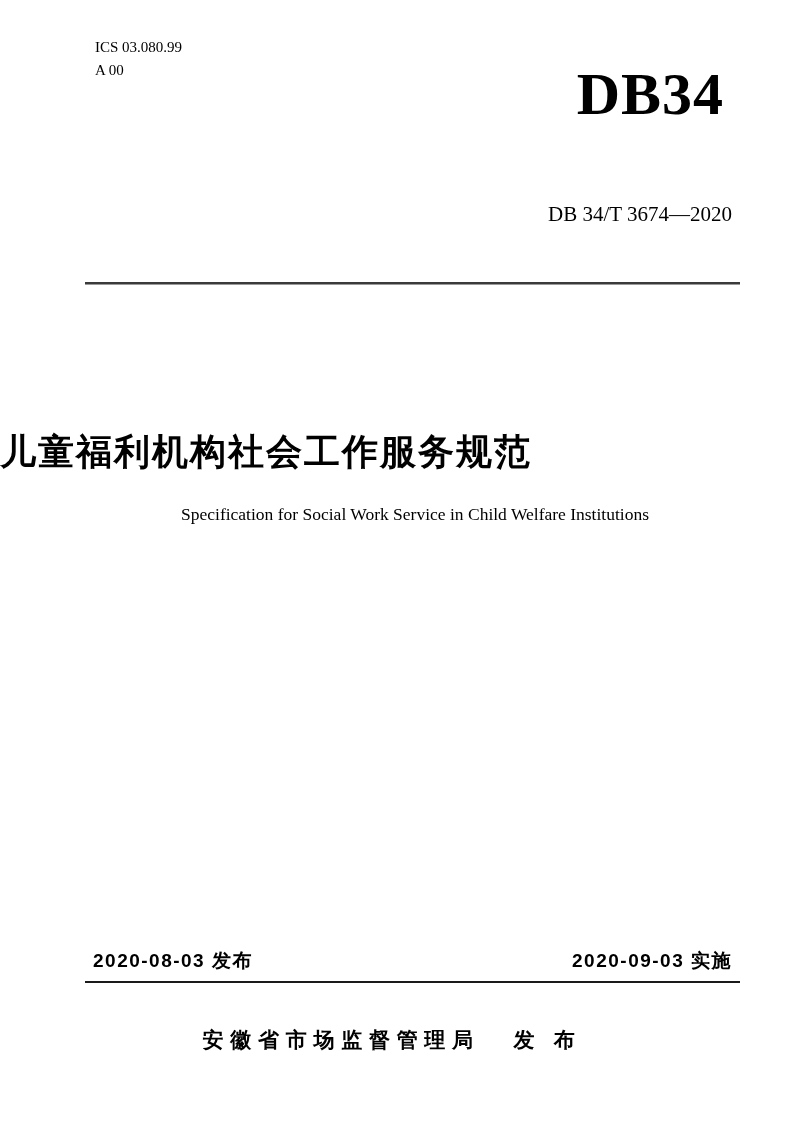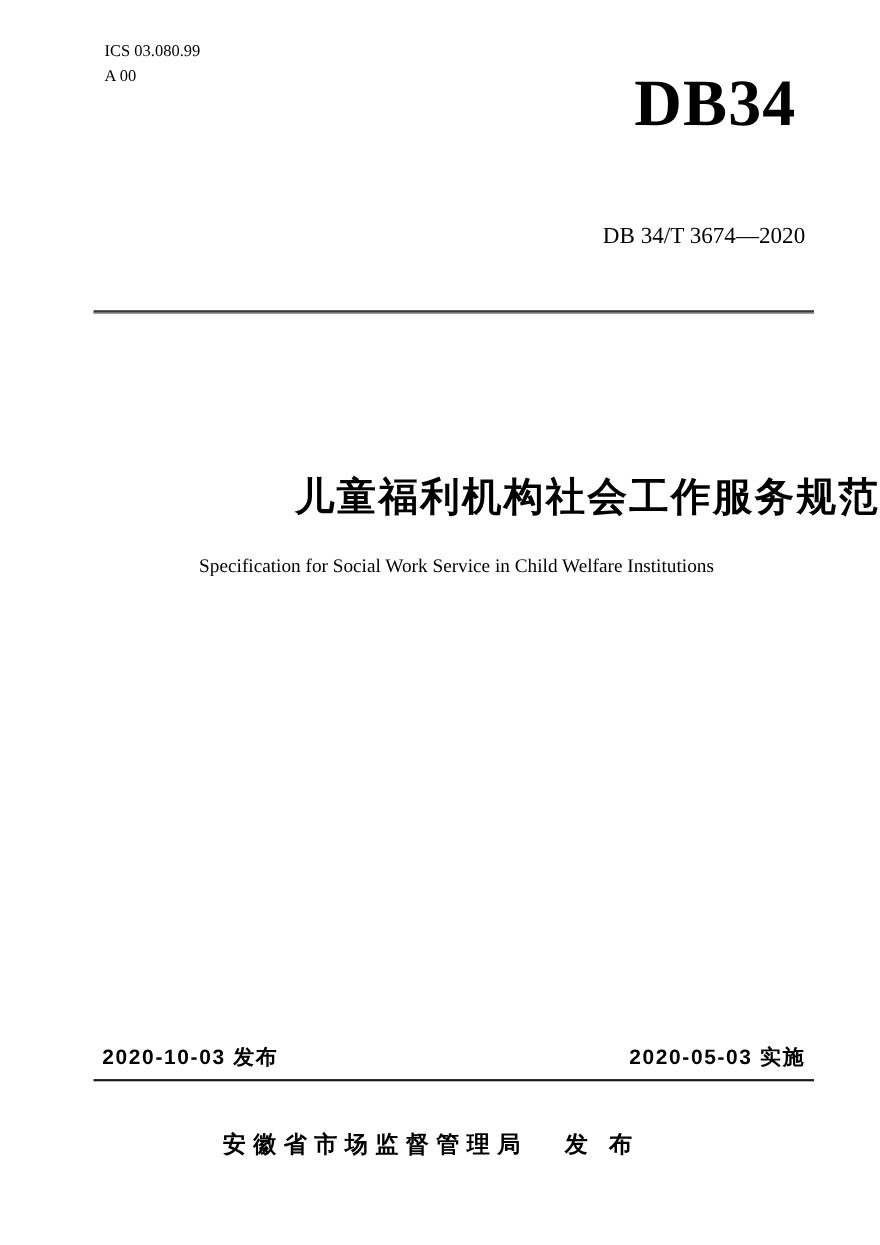--- a/index.html
+++ b/index.html
@@ -67,21 +67,21 @@
     height: 3px;
     background: #3a3a3a;
     border-bottom: 1px solid #9a9a9a;
   }
 
   .title-cn {
     position: absolute;
     left: 0;
     right: 0;
     top: 428px;
-    text-align: right;
+    text-align: left;
     font-size: 36px;
     font-weight: bold;
     letter-spacing: 2px;
     color: #000;
   }
 
   .title-en {
     position: absolute;
     left: 0;
     right: 0;
@@ -138,21 +138,21 @@
 
   <div class="doc-number">DB 34/T 3674—2020</div>
 
   <div class="rule-top"></div>
 
   <div class="title-cn">儿童福利机构社会工作服务规范</div>
 
   <div class="title-en">Specification for Social Work Service in Child Welfare Institutions</div>
 
   <div class="dates-row">
-    <span>2020-10-03 发布</span>
-    <span>2020-05-03 实施</span>
+    <span>2020-08-03 发布</span>
+    <span>2020-09-03 实施</span>
   </div>
 
   <div class="publisher-row">
     <span class="publisher-name">安徽省市场监督管理局</span><span class="publish-label">发 布</span>
   </div>
 
 </div>
 
 </body></html>

